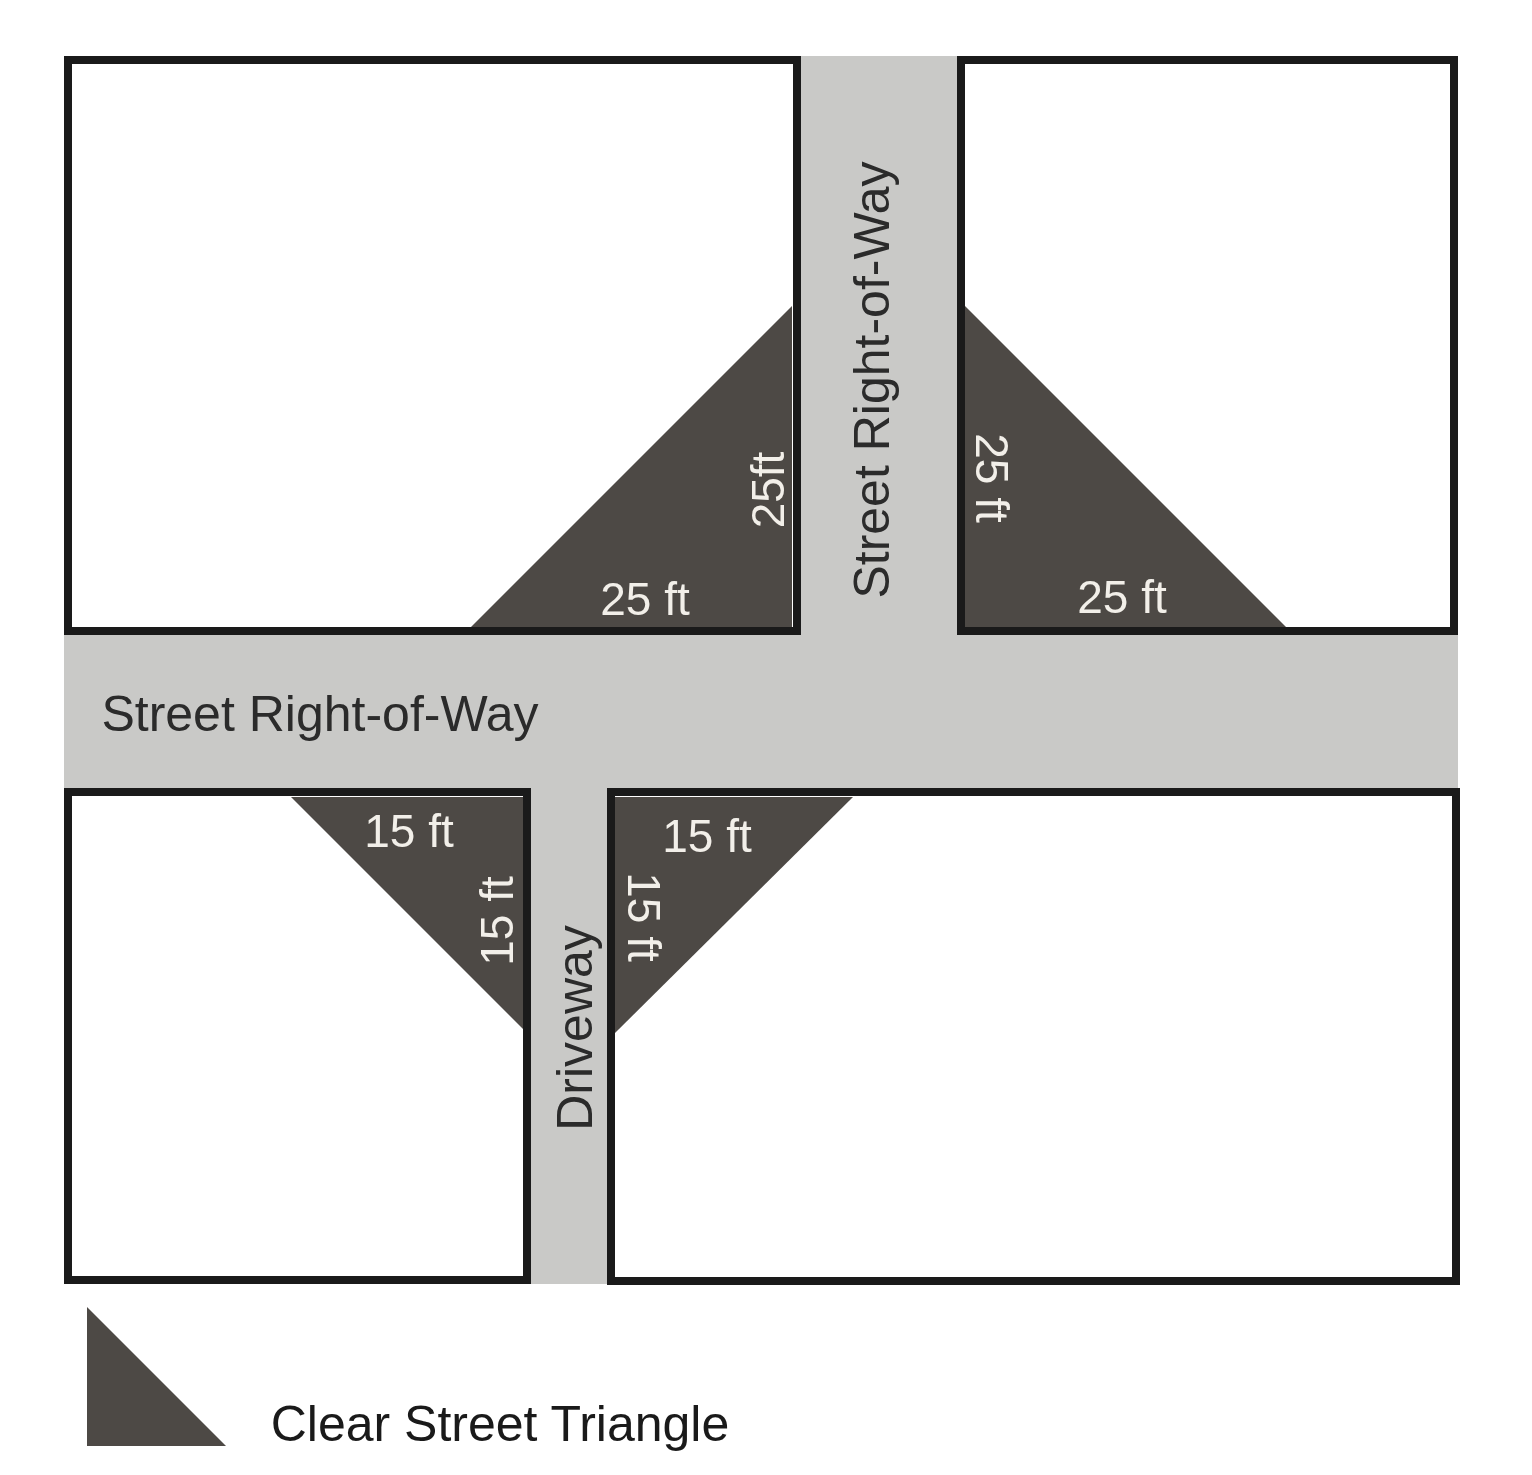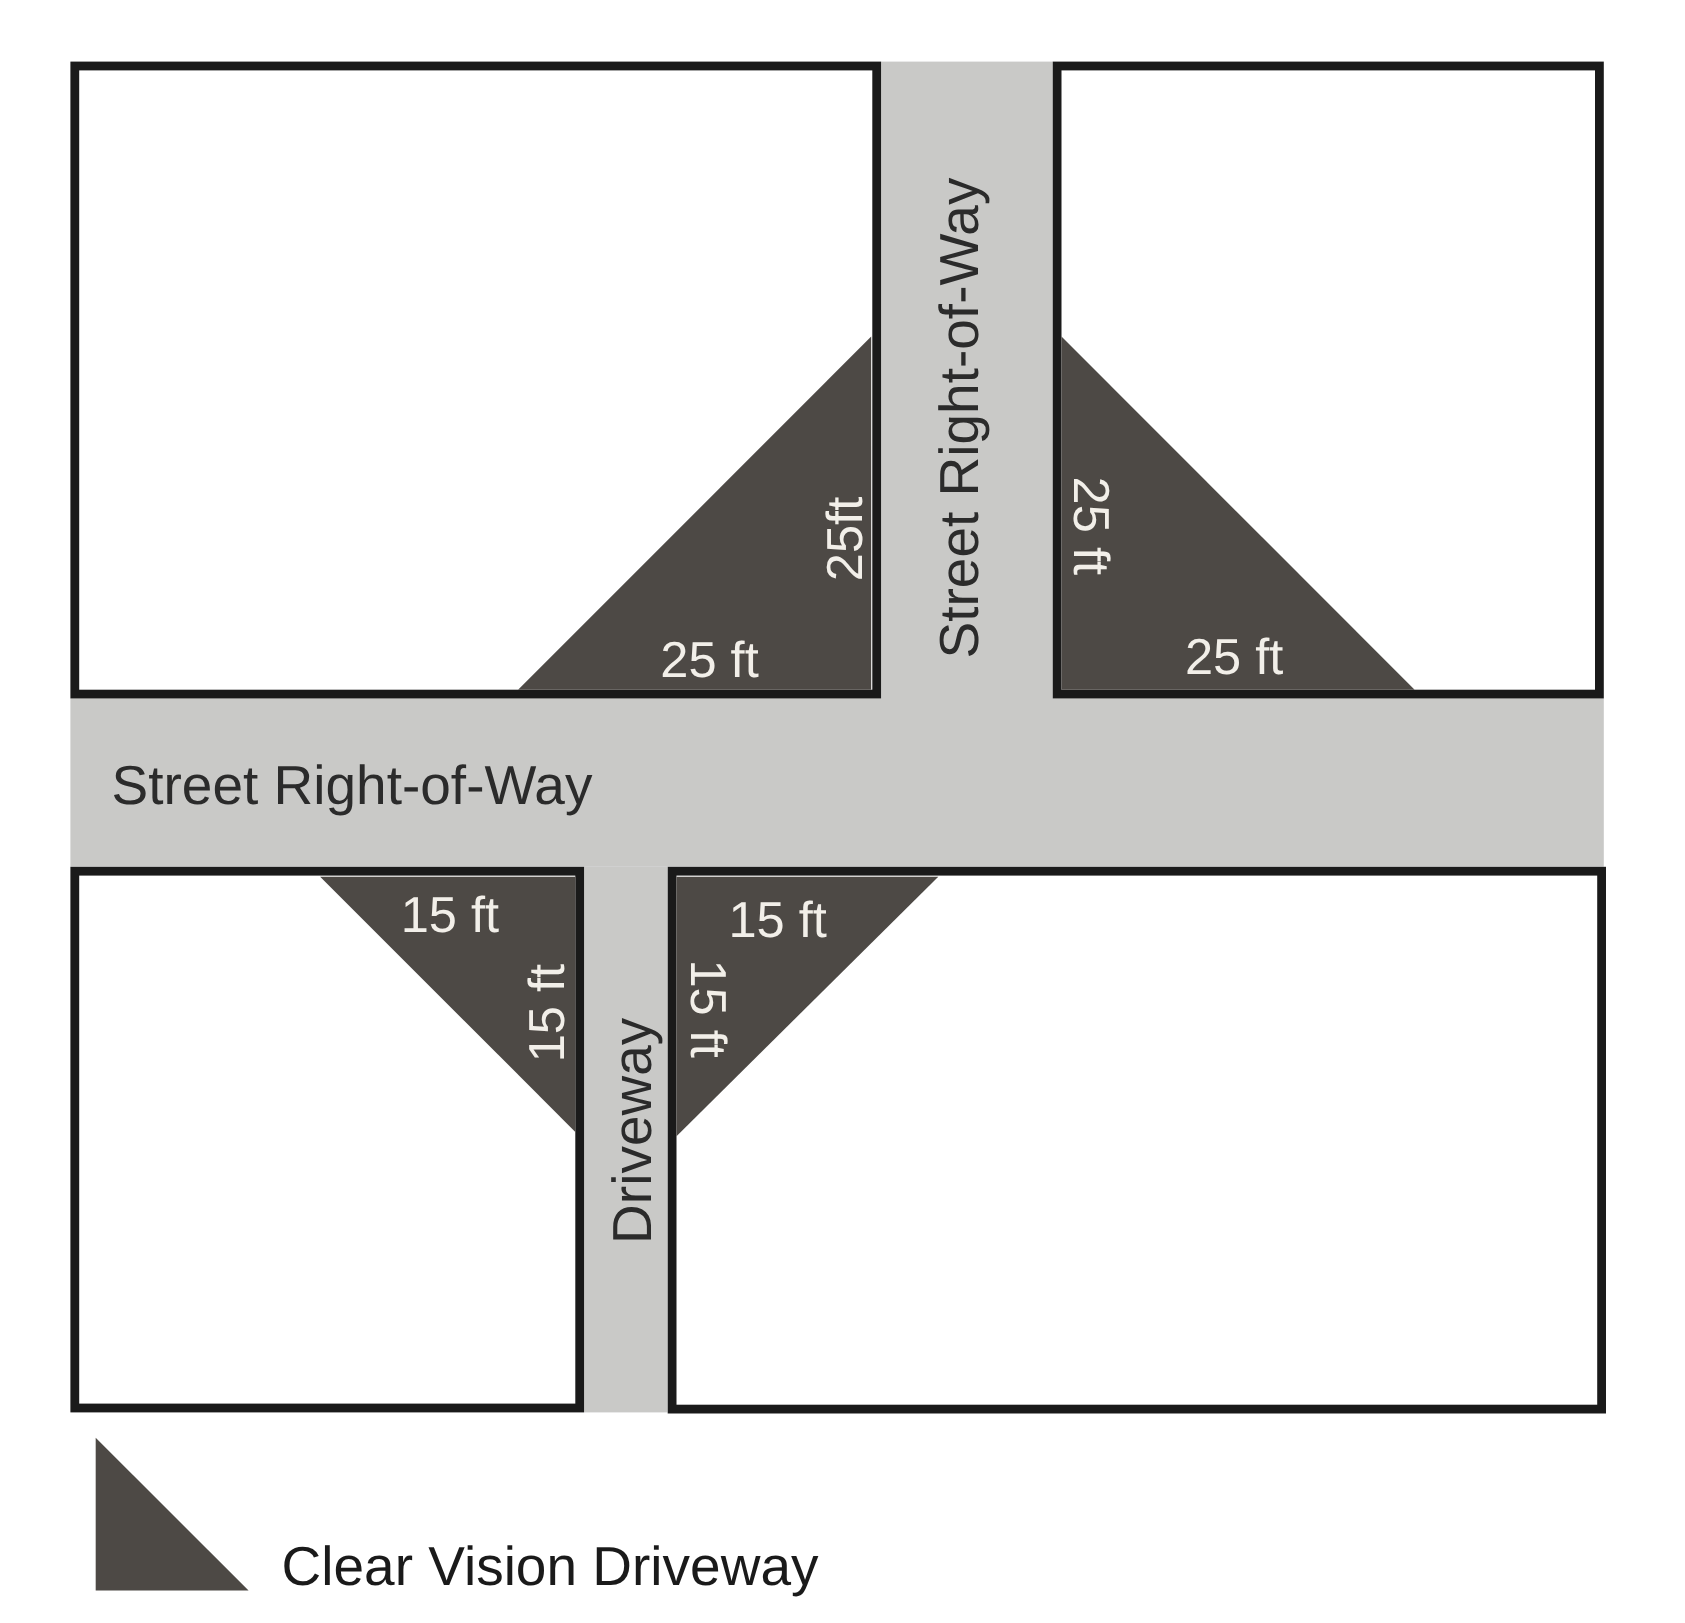--- a/index.html
+++ b/index.html
@@ -58,15 +58,15 @@
 
   <div class="label rot-cw" style="left:992px;top:478px;">25 ft</div>
   <div class="label" style="left:1122px;top:597px;">25 ft</div>
 
   <div class="label" style="left:409px;top:831px;">15 ft</div>
   <div class="label rot-ccw" style="left:497px;top:921px;">15 ft</div>
 
   <div class="label" style="left:707px;top:836px;">15 ft</div>
   <div class="label rot-cw" style="left:644px;top:917px;">15 ft</div>
 
-  <div class="label legend-label" style="left:500px;top:1424px;">Clear Vision Driveway</div>
+  <div class="label legend-label" style="left:500px;top:1424px;">Clear Street Triangle</div>
 
 </div>
 
 </body></html>

